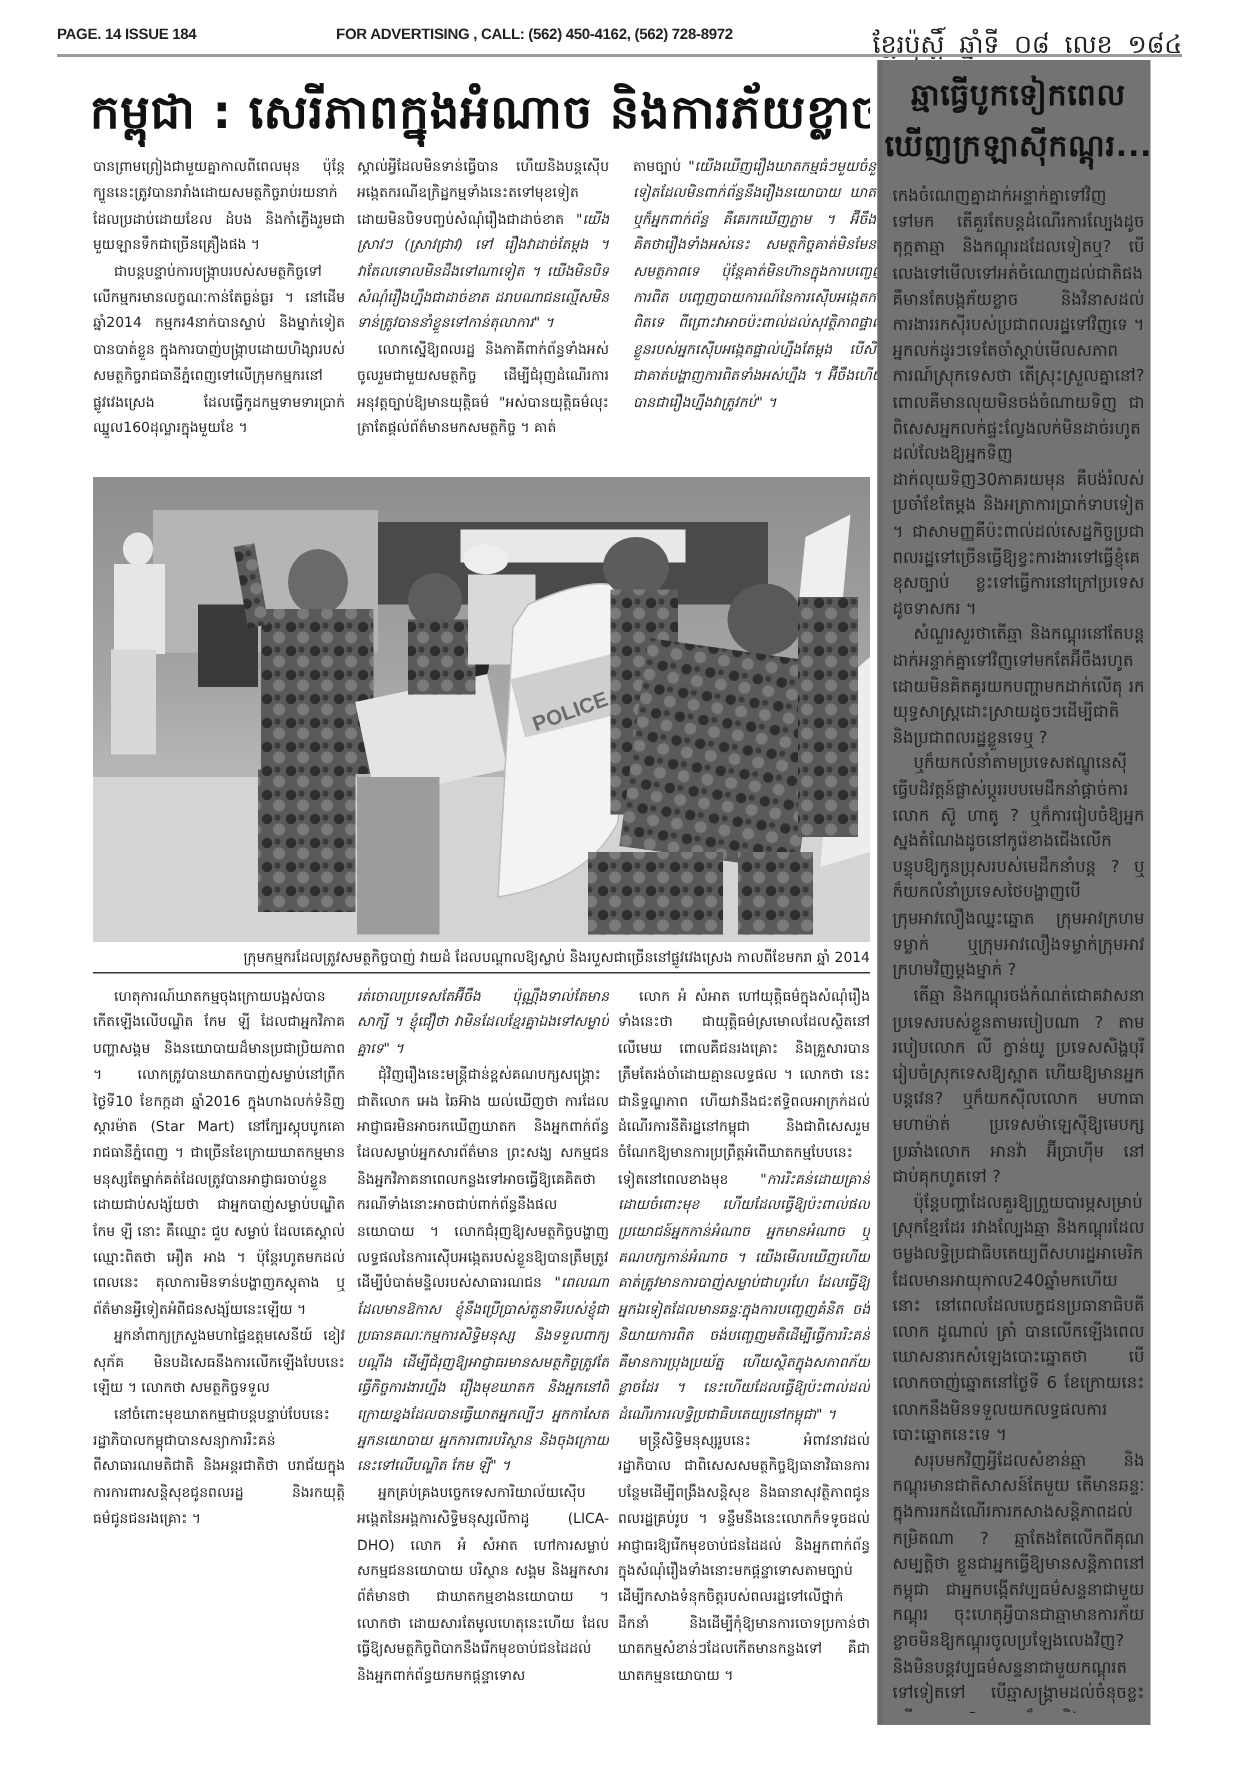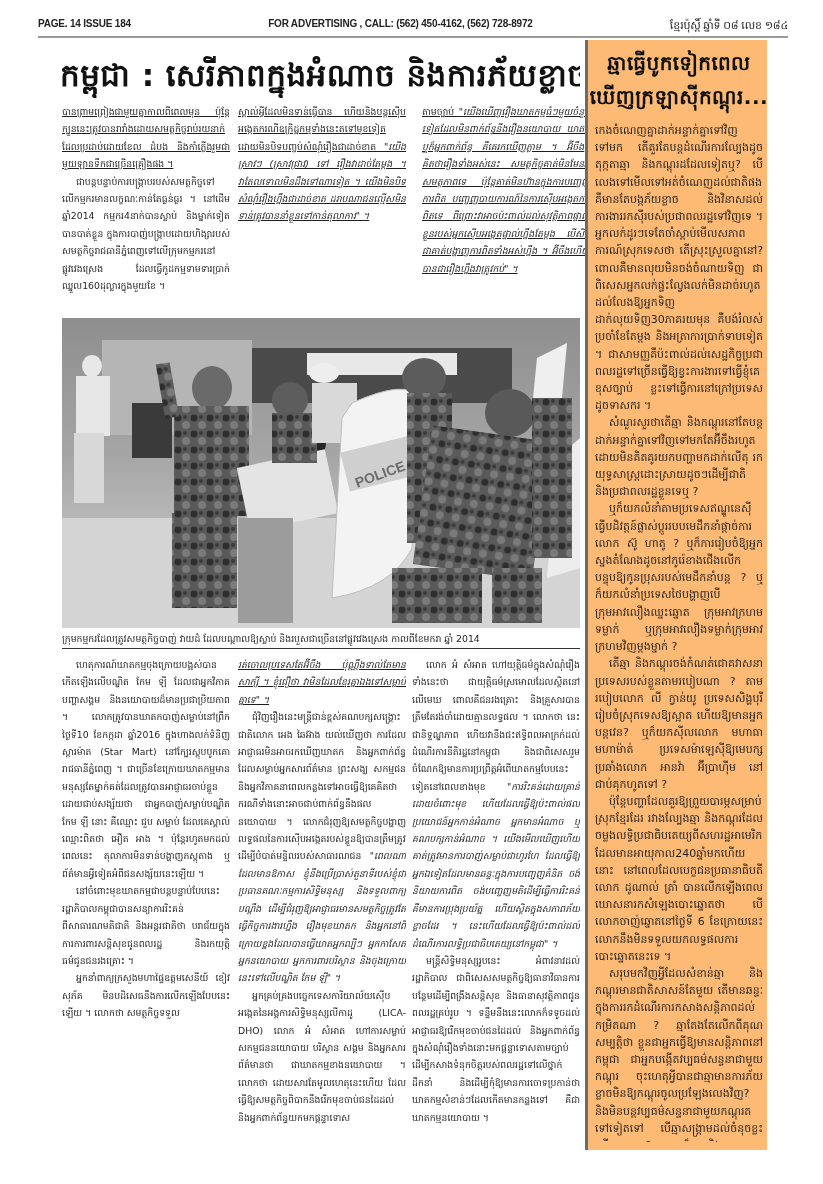--- a/index.html
+++ b/index.html
@@ -5,57 +5,57 @@
   * { box-sizing: border-box; margin: 0; padding: 0; }
   html, body { width: 823px; height: 1184px; background: #ffffff; overflow: hidden; }
   body { position: relative; font-family: "DejaVu Sans", sans-serif; color: #1a1a1a; }
 
   .header {
     position: absolute; left: 38px; top: 18px; width: 750px; height: 18px;
     display: flex; justify-content: space-between; align-items: flex-start;
     font-family: "Liberation Sans", sans-serif; font-weight: bold; font-size: 10px;
     letter-spacing: -0.2px; color: #222;
   }
-  .header .khmer { font-size: 11px; font-weight: normal; }
+  .header .khmer { font-size: 17px; font-weight: normal; font-family: Liberation Mono, monospace; }
   .header-rule {
     position: absolute; left: 38px; top: 36px; width: 750px; height: 2px; background: #9a9a9a;
   }
 
   .headline {
     position: absolute; left: 60px; top: 52px; width: 520px; height: 46px;
     font-family: "DejaVu Sans", sans-serif; font-size: 31px; line-height: 46px;
     white-space: nowrap; overflow: hidden; color: #111; letter-spacing: 0.5px;
   }
 
   .col {
     position: absolute; width: 168px;
     font-family: "DejaVu Sans", sans-serif; font-size: 9.3px; line-height: 17.4px;
     text-align: justify; color: #1e1e1e; overflow: hidden;
   }
   .col p { text-indent: 14px; }
-  .col p.noindent { text-indent: 0; text-decoration: underline; }
+  .col p.noindent { text-indent: 0; }
   .col .it { font-style: italic; }
 
   .photo {
     position: absolute; left: 62px; top: 318px; width: 518px; height: 310px;
     background: #bdbdbd; overflow: hidden;
   }
   .photo svg { display: block; }
   .caption {
     position: absolute; left: 62px; top: 630px; width: 518px; height: 18px;
-    font-size: 9.3px; line-height: 18px; text-align: left; color: #1e1e1e;
+    font-size: 9.3px; line-height: 18px; text-align: right; color: #1e1e1e;
     white-space: nowrap; overflow: hidden;
   }
   .caption-rule {
     position: absolute; left: 62px; top: 648px; width: 518px; height: 1px; background: #333;
   }
 
   .sidebar {
     position: absolute; left: 585px; top: 40px; width: 182px; height: 1110px;
-    background: #fdba74; border-left: 3px solid #6b6b6b;
+    background: #737373; border-left: 3px solid #6b6b6b;
   }
   .sidebar .title {
     position: absolute; left: 0; top: 6px; width: 182px; text-align: center;
     font-family: "DejaVu Sans", sans-serif; font-weight: bold; font-size: 20px; line-height: 34px;
     color: #111; letter-spacing: 0.5px;
   }
   .sidebar .body {
     position: absolute; left: 7px; top: 82px; width: 168px;
     font-family: "DejaVu Sans", sans-serif; font-size: 11px; line-height: 17.2px;
     text-align: justify; color: #1e1e1e; overflow: hidden; height: 1020px;
@@ -74,20 +74,21 @@
 <div class="header-rule"></div>
 
 <h1 class="headline">កម្ពុជា : សេរីភាពក្នុងអំណាច និងការភ័យខ្លាច ...</h1>
 
 <div class="col" id="col-top-0" style="left:62px; top:103px; height:210px;">
     <p class="noindent"><span>បានព្រាមព្រៀងជាមួយគ្នាកាលពីពេលមុន ប៉ុន្តែក្បួននេះត្រូវបានរារាំងដោយសមត្ថកិច្ចរាប់រយនាក់ដែលប្រដាប់ដោយខែល ដំបង និងកាំភ្លើងរួមជាមួយឡានទឹកជាច្រើនគ្រឿងផង ។</span></p>
     <p><span>ជាបន្តបន្ទាប់ការបង្ក្រាបរបស់សមត្ថកិច្ចទៅលើកម្មករមានលក្ខណៈកាន់តែធ្ងន់ធ្ងរ ។ នៅដើមឆ្នាំ2014 កម្មករ4នាក់បានស្លាប់ និងម្នាក់ទៀតបានបាត់ខ្លួន ក្នុងការបាញ់បង្ក្រាបដោយហិង្សារបស់សមត្ថកិច្ចរាជធានីភ្នំពេញទៅលើក្រុមកម្មករនៅផ្លូវវេងស្រេង ដែលធ្វើកូដកម្មទាមទារប្រាក់ឈ្នួល160ដុល្លារក្នុងមួយខែ ។</span></p>
   </div>
 <div class="col" id="col-top-1" style="left:238px; top:103px; height:210px;">
     <p class="noindent"><span>ស្គាល់អ្វីដែលមិនទាន់ធ្វើបាន ហើយនិងបន្តស៊ើបអង្កេតករណីឧក្រិដ្ឋកម្មទាំងនេះតទៅមុខទៀត ដោយមិនបិទបញ្ចប់សំណុំរឿងជាដាច់ខាត </span><span class="it">"យើងស្រាវៗ (ស្រាវជ្រាវ) ទៅ រឿងវាដាច់តែម្ដង ។ វាតែលទោលមិនដឹងទៅណាទៀត ។ យើងមិនបិទសំណុំរឿងហ្នឹងជាដាច់ខាត ដរាបណាជនល្មើសមិនទាន់ត្រូវបាននាំខ្លួនទៅកាន់តុលាការ" ។</span></p>
+    <p><span>លោកស្នើឱ្យពលរដ្ឋ និងភាគីពាក់ព័ន្ធទាំងអស់ចូលរួមជាមួយសមត្ថកិច្ច ដើម្បីជំរុញដំណើរការអនុវត្តច្បាប់ឱ្យមានយុត្តិធម៌ "អស់បានយុត្តិធម៌លុះត្រាតែផ្ដល់ព័ត៌មានមកសមត្ថកិច្ច ។ គាត់</span></p>
   </div>
 <div class="col" id="col-top-2" style="left:412px; top:103px; height:210px;margin-left:10px;">
     <p class="noindent"><span>តាមច្បាប់ </span><span class="it">"យើងឃើញរឿងឃាតកម្មធំៗមួយចំនួនទៀតដែលមិនពាក់ព័ន្ធនឹងរឿងនយោបាយ ឃាតក ឬក៏អ្នកពាក់ព័ន្ធ គឺគេរកឃើញភ្លាម ។ អ៊ីចឹងខ្ញុំគិតថារឿងទាំងអស់នេះ សមត្ថកិច្ចគាត់មិនមែនអសមត្ថភាពទេ ប៉ុន្តែគាត់មិនហ៊ានក្នុងការបញ្ចេញការពិត បញ្ចេញបាយការណ៍នៃការស៊ើបអង្កេតការពិតទេ ពីព្រោះវាអាចប៉ះពាល់ដល់សុវត្ថិភាពផ្ទាល់ខ្លួនរបស់អ្នកស៊ើបអង្កេតផ្ទាល់ហ្នឹងតែម្ដង បើសិនជាគាត់បង្ហាញការពិតទាំងអស់ហ្នឹង ។ អ៊ីចឹងហើយបានជារឿងហ្នឹងវាត្រូវកប់" ។</span></p>
   </div>
 
 <div class="photo" title="ក្រុមកម្មករដែលត្រូវសមត្ថកិច្ចបាញ់ វាយដំ ដែលបណ្ដាលឱ្យស្លាប់ និងរបួសជាច្រើននៅផ្លូវវេងស្រេង">
   <svg width="518" height="310" viewBox="0 0 518 310">
     <defs>
       <linearGradient id="sky" x1="0" y1="0" x2="0" y2="1">
         <stop offset="0" stop-color="#8e8e8e"></stop>
@@ -144,22 +145,22 @@
     <path d="M475 40 L505 25 L500 80 L470 90 Z" fill="#efefef"></path>
     <path d="M495 140 L518 120 L518 250 L485 260 Z" fill="#ededed"></path>
     <rect x="470" y="80" width="40" height="160" fill="url(#camo)"></rect>
   </svg>
 </div>
 <div class="caption">ក្រុមកម្មករដែលត្រូវសមត្ថកិច្ចបាញ់ វាយដំ ដែលបណ្ដាលឱ្យស្លាប់ និងរបួសជាច្រើននៅផ្លូវវេងស្រេង កាលពីខែមករា ឆ្នាំ 2014</div>
 <div class="caption-rule"></div>
 
 <div class="col" id="col-bot-0" style="left:62px; top:656px; height:520px;">
     <p><span>ហេតុការណ៍ឃាតកម្មចុងក្រោយបង្អស់បានកើតឡើងលើបណ្ឌិត កែម ឡី ដែលជាអ្នកវិភាគបញ្ហាសង្គម និងនយោបាយដ៏មានប្រជាប្រិយភាព ។ លោកត្រូវបានឃាតកបាញ់សម្លាប់នៅព្រឹកថ្ងៃទី10 ខែកក្កដា ឆ្នាំ2016 ក្នុងហាងលក់ទំនិញស្ដារម៉ាត (Star Mart) នៅក្បែរស្តុបបូកគោ រាជធានីភ្នំពេញ ។ ជាច្រើនខែក្រោយឃាតកម្មមានមនុស្សតែម្នាក់គត់ដែលត្រូវបានអាជ្ញាធរចាប់ខ្លួនដោយជាប់សង្ស័យថា ជាអ្នកបាញ់សម្លាប់បណ្ឌិត កែម ឡី នោះ គឺឈ្មោះ ជួប សម្លាប់ ដែលគេស្គាល់ឈ្មោះពិតថា អឿត អាង ។ ប៉ុន្តែរហូតមកដល់ពេលនេះ តុលាការមិនទាន់បង្ហាញភស្តុតាង ឬព័ត៌មានអ្វីទៀតអំពីជនសង្ស័យនេះឡើយ ។</span></p>
+    <p><span>អ្នកនាំពាក្យក្រសួងមហាផ្ទៃឧត្តមសេនីយ៍ ខៀវ សុភ័គ មិនបដិសេធនឹងការលើកឡើងបែបនេះឡើយ ។ លោកថា សមត្ថកិច្ចទទួល</span></p>
     <p><span>នៅចំពោះមុខឃាតកម្មជាបន្តបន្ទាប់បែបនេះ រដ្ឋាភិបាលកម្ពុជាបានសន្យាការរិះគន់ពីសាធារណមតិជាតិ និងអន្តរជាតិថា បរាជ័យក្នុងការការពារសន្តិសុខជូនពលរដ្ឋ និងរកយុត្តិធម៌ជូនជនរងគ្រោះ ។</span></p>
-    <p><span>អ្នកនាំពាក្យក្រសួងមហាផ្ទៃឧត្តមសេនីយ៍ ខៀវ សុភ័គ មិនបដិសេធនឹងការលើកឡើងបែបនេះឡើយ ។ លោកថា សមត្ថកិច្ចទទួល</span></p>
   </div>
 <div class="col" id="col-bot-1" style="left:238px; top:656px; height:520px;">
     <p class="noindent"><span class="it">រត់ចោលប្រទេសតែអ៊ីចឹង ប៉ុណ្ណឹងទាល់តែមានសាក្សី ។ ខ្ញុំជឿថា វាមិនដែលខ្មែរគ្នាឯងទៅសម្លាប់គ្នាទេ" ។</span></p>
     <p><span>ជុំវិញរឿងនេះមន្ត្រីជាន់ខ្ពស់គណបក្សសង្គ្រោះជាតិលោក អេង ឆៃអ៊ាង យល់ឃើញថា ការដែលអាជ្ញាធរមិនអាចរកឃើញឃាតក និងអ្នកពាក់ព័ន្ធដែលសម្លាប់អ្នកសារព័ត៌មាន ព្រះសង្ឃ សកម្មជន និងអ្នកវិភាគនាពេលកន្លងទៅអាចធ្វើឱ្យគេគិតថា ករណីទាំងនោះអាចជាប់ពាក់ព័ន្ធនឹងផលនយោបាយ ។ លោកជំរុញឱ្យសមត្ថកិច្ចបង្ហាញលទ្ធផលនៃការស៊ើបអង្កេតរបស់ខ្លួនឱ្យបានត្រឹមត្រូវ ដើម្បីបំបាត់មន្ទិលរបស់សាធារណជន </span><span class="it">"ពេលណាដែលមានឱកាស ខ្ញុំនឹងប្រើប្រាស់តួនាទីរបស់ខ្ញុំជាប្រធានគណៈកម្មការសិទ្ធិមនុស្ស និងទទួលពាក្យបណ្ដឹង ដើម្បីជំរុញឱ្យអាជ្ញាធរមានសមត្ថកិច្ចត្រូវតែធ្វើកិច្ចការងារហ្នឹង រឿងមុខឃាតក និងអ្នកនៅពីក្រោយខ្នងដែលបានធ្វើឃាតអ្នកល្បីៗ អ្នកកាសែត អ្នកនយោបាយ អ្នកការពារបរិស្ថាន និងចុងក្រោយនេះទៅលើបណ្ឌិត កែម ឡី" ។</span></p>
     <p><span>អ្នកគ្រប់គ្រងបច្ចេកទេសការិយាល័យស៊ើបអង្កេតនៃអង្គការសិទ្ធិមនុស្សលីកាដូ (LICA-DHO) លោក អំ សំអាត ហៅការសម្លាប់សកម្មជននយោបាយ បរិស្ថាន សង្គម និងអ្នកសារព័ត៌មានថា ជាឃាតកម្មខាងនយោបាយ ។ លោកថា ដោយសារតែមូលហេតុនេះហើយ ដែលធ្វើឱ្យសមត្ថកិច្ចពិបាកនឹងរើកមុខចាប់ជនដៃដល់ និងអ្នកពាក់ព័ន្ធយកមកផ្ដន្ទាទោស</span></p>
   </div>
 <div class="col" id="col-bot-2" style="left:412px; top:656px; height:520px;">
     <p><span>លោក អំ សំអាត ហៅយុត្តិធម៌ក្នុងសំណុំរឿងទាំងនេះថា ជាយុត្តិធម៌ស្រមោលដែលស្ថិតនៅលើមេឃ ពោលគឺជនរងគ្រោះ និងគ្រួសារបានត្រឹមតែរង់ចាំដោយគ្មានលទ្ធផល ។ លោកថា នេះជានិទ្ទណ្ឌភាព ហើយវានឹងជះឥទ្ធិពលអាក្រក់ដល់ដំណើរការនីតិរដ្ឋនៅកម្ពុជា និងជាពិសេសរួមចំណែកឱ្យមានការប្រព្រឹត្តអំពើឃាតកម្មបែបនេះទៀតនៅពេលខាងមុខ </span><span class="it">"ការរិះគន់ដោយគ្រាន់ដោយចំពោះមុខ ហើយដែលធ្វើឱ្យប៉ះពាល់ផលប្រយោជន៍អ្នកកាន់អំណាច អ្នកមានអំណាច ឬគណបក្សកាន់អំណាច ។ យើងមើលឃើញហើយ គាត់ត្រូវមានការបាញ់សម្លាប់ជាហូរហែ ដែលធ្វើឱ្យអ្នកឯទៀតដែលមានឆន្ទៈក្នុងការបញ្ចេញគំនិត ចង់និយាយការពិត ចង់បញ្ចេញមតិដើម្បីធ្វើការរិះគន់ គឺមានការប្រុងប្រយ័ត្ន ហើយស្ថិតក្នុងសភាពភ័យខ្លាចដែរ ។ នេះហើយដែលធ្វើឱ្យប៉ះពាល់ដល់ដំណើរការលទ្ធិប្រជាធិបតេយ្យនៅកម្ពុជា" ។</span></p>
     <p><span>មន្ត្រីសិទ្ធិមនុស្សរូបនេះ អំពាវនាវដល់រដ្ឋាភិបាល ជាពិសេសសមត្ថកិច្ចឱ្យធានាវិធានការបន្ថែមដើម្បីពង្រឹងសន្តិសុខ និងធានាសុវត្ថិភាពជូនពលរដ្ឋគ្រប់រូប ។ ទន្ទឹមនឹងនេះលោកក៏ទទូចដល់អាជ្ញាធរឱ្យរើកមុខចាប់ជនដៃដល់ និងអ្នកពាក់ព័ន្ធក្នុងសំណុំរឿងទាំងនោះមកផ្ដន្ទាទោសតាមច្បាប់ ដើម្បីកសាងទំនុកចិត្តរបស់ពលរដ្ឋទៅលើថ្នាក់ដឹកនាំ និងដើម្បីកុំឱ្យមានការចោទប្រកាន់ថា ឃាតកម្មសំខាន់ៗដែលកើតមានកន្លងទៅ គឺជាឃាតកម្មនយោបាយ ។</span></p>
   </div>

